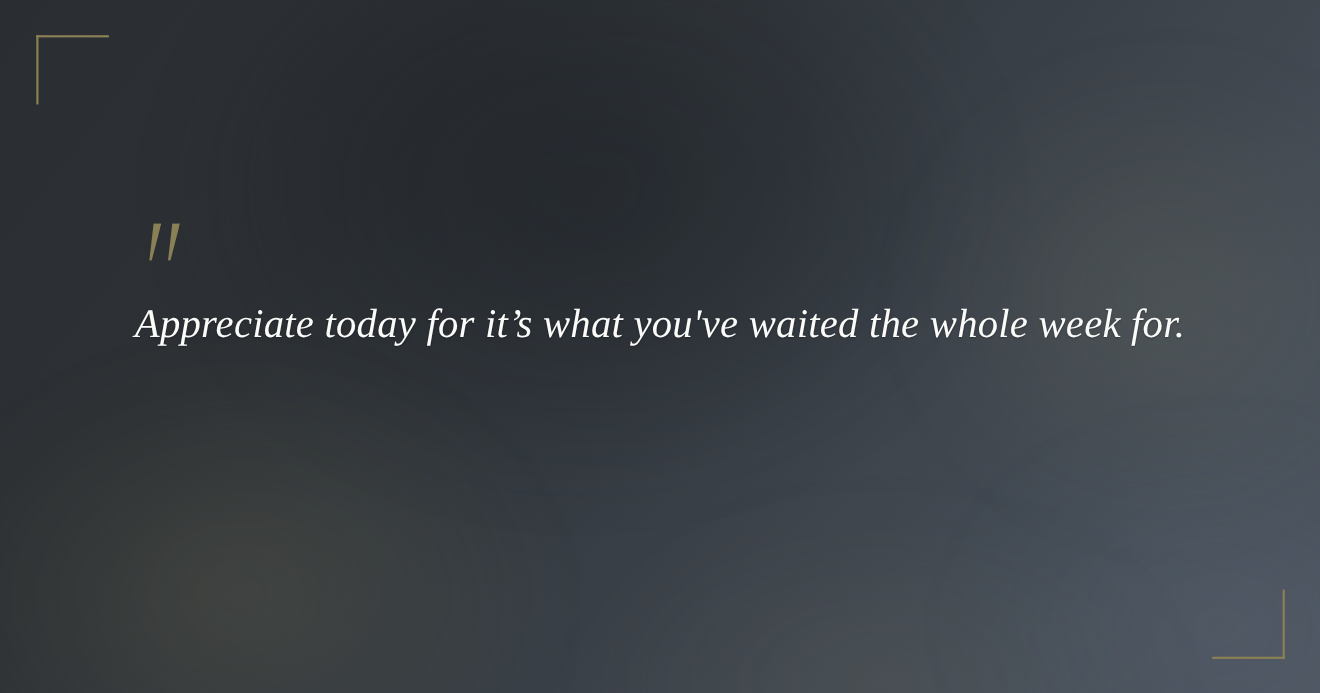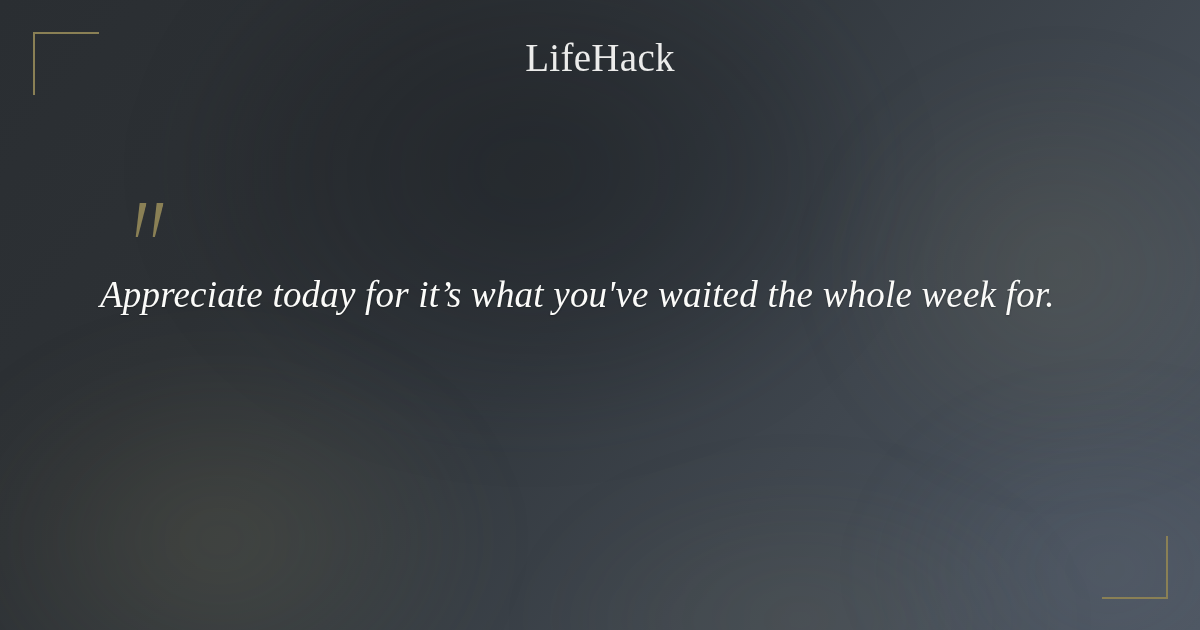--- a/index.html
+++ b/index.html
@@ -117,20 +117,21 @@
     clip-path:polygon(22% 0%, 100% 0%, 62% 100%, 38% 100%);
   }
   #quote-mark i.s1 { left:2px; }
   #quote-mark i.s2 { left:19px; }
 
   
   #quote {
     position:absolute;
     left:100px; top:268px;
     width:1000px;
+    text-align:center;
     font-family:"Liberation Serif", serif;
     font-style:italic;
     font-size:37px;
     line-height:53px;
     color:#fbfbf9;
     letter-spacing:0.2px;
     text-shadow:0 1px 2px rgba(0,0,0,0.28);
   }
 </style>
 </head>
@@ -147,21 +148,20 @@
   <div class="bracket bracket-tl">
     <span class="h"></span>
     <span class="v"></span>
   </div>
 
   <div class="bracket bracket-br">
     <span class="h"></span>
     <span class="v"></span>
   </div>
 
-  <div id="brand">LifeHack</div>
 
   <div id="quote-mark">
     <i class="s1"></i>
     <i class="s2"></i>
   </div>
 
   <div id="quote">Appreciate today for it’s what you've waited the whole week for.</div>
 
 </div>
 

